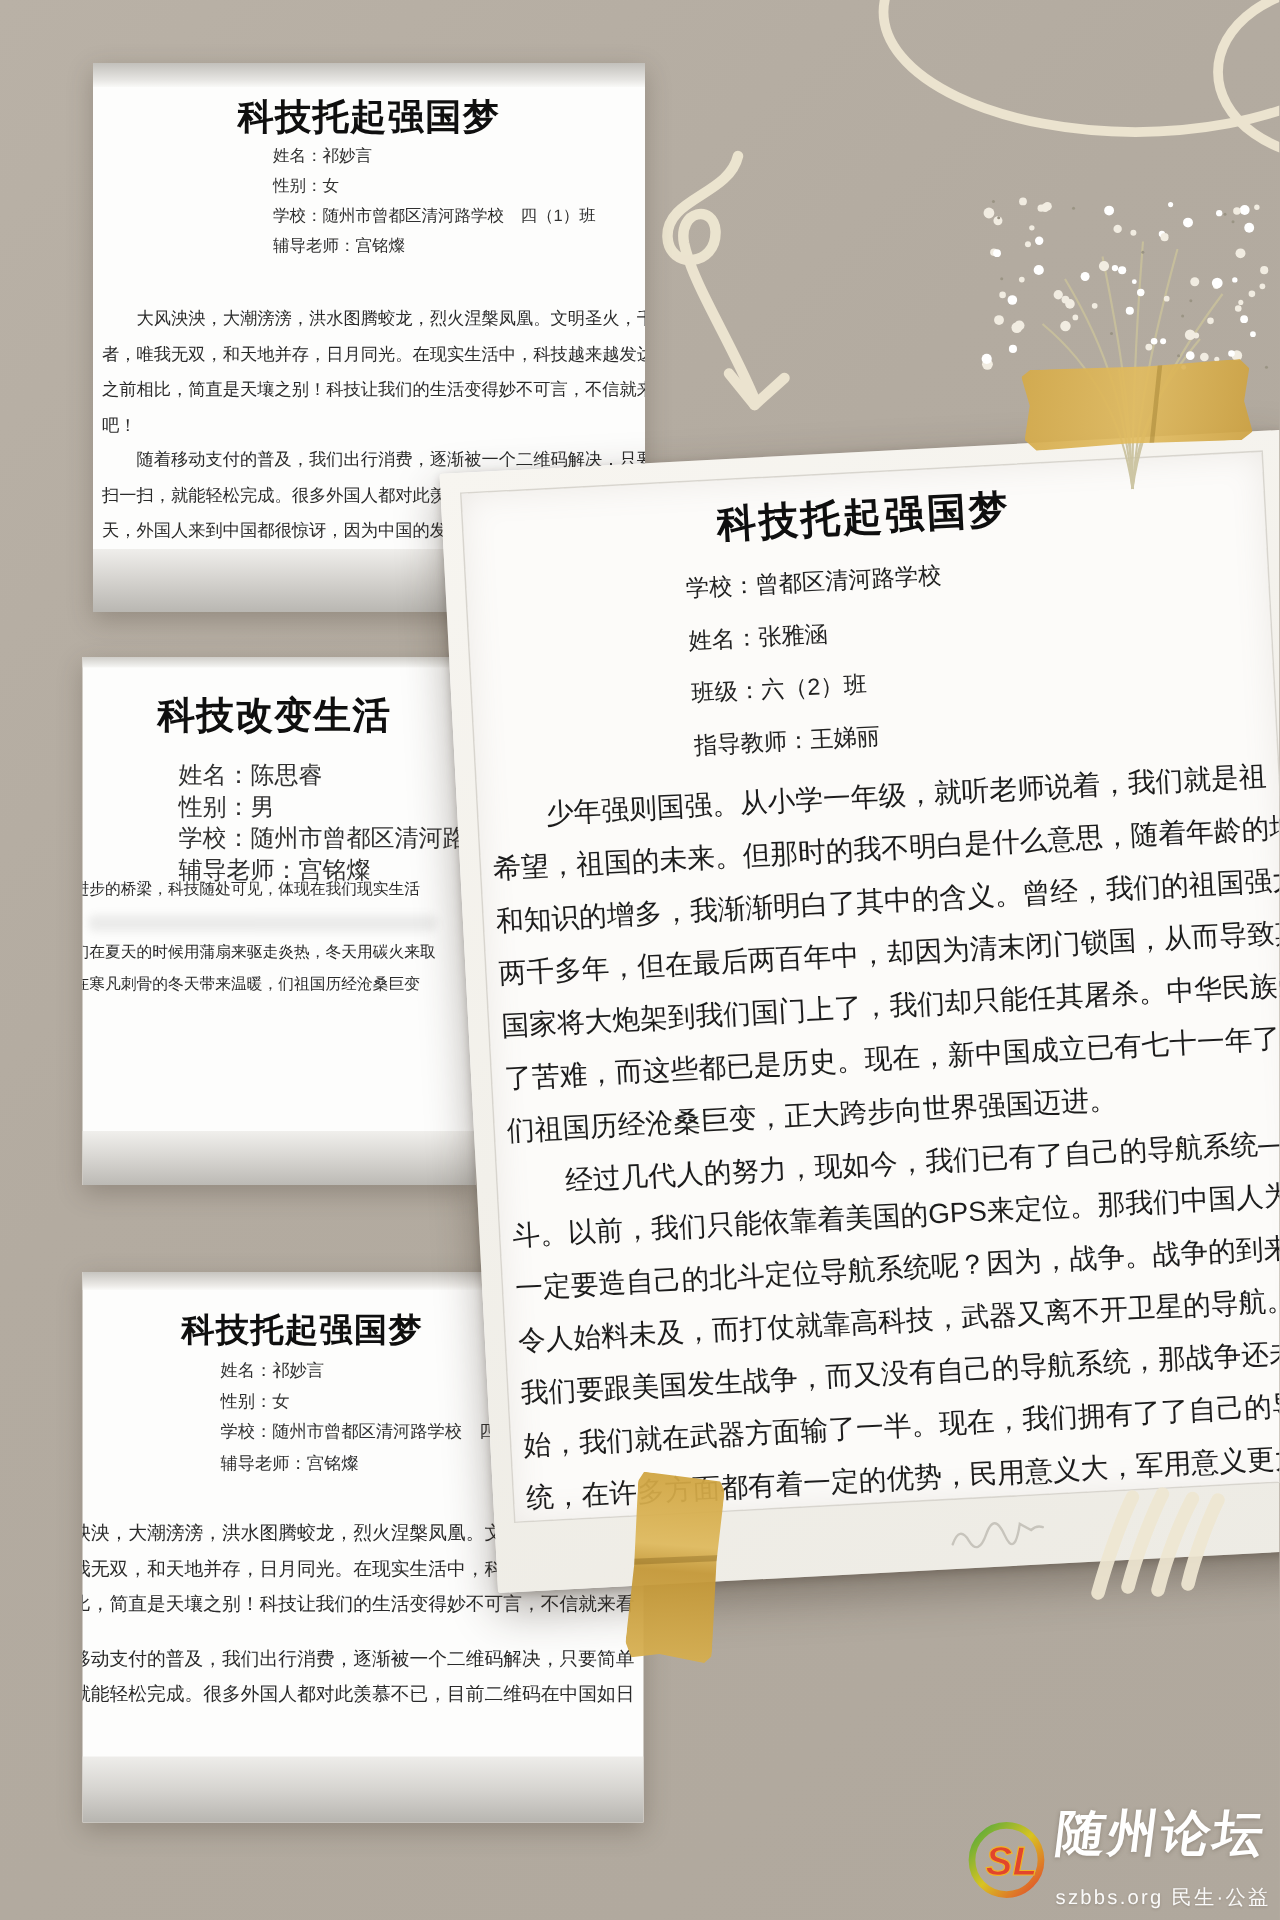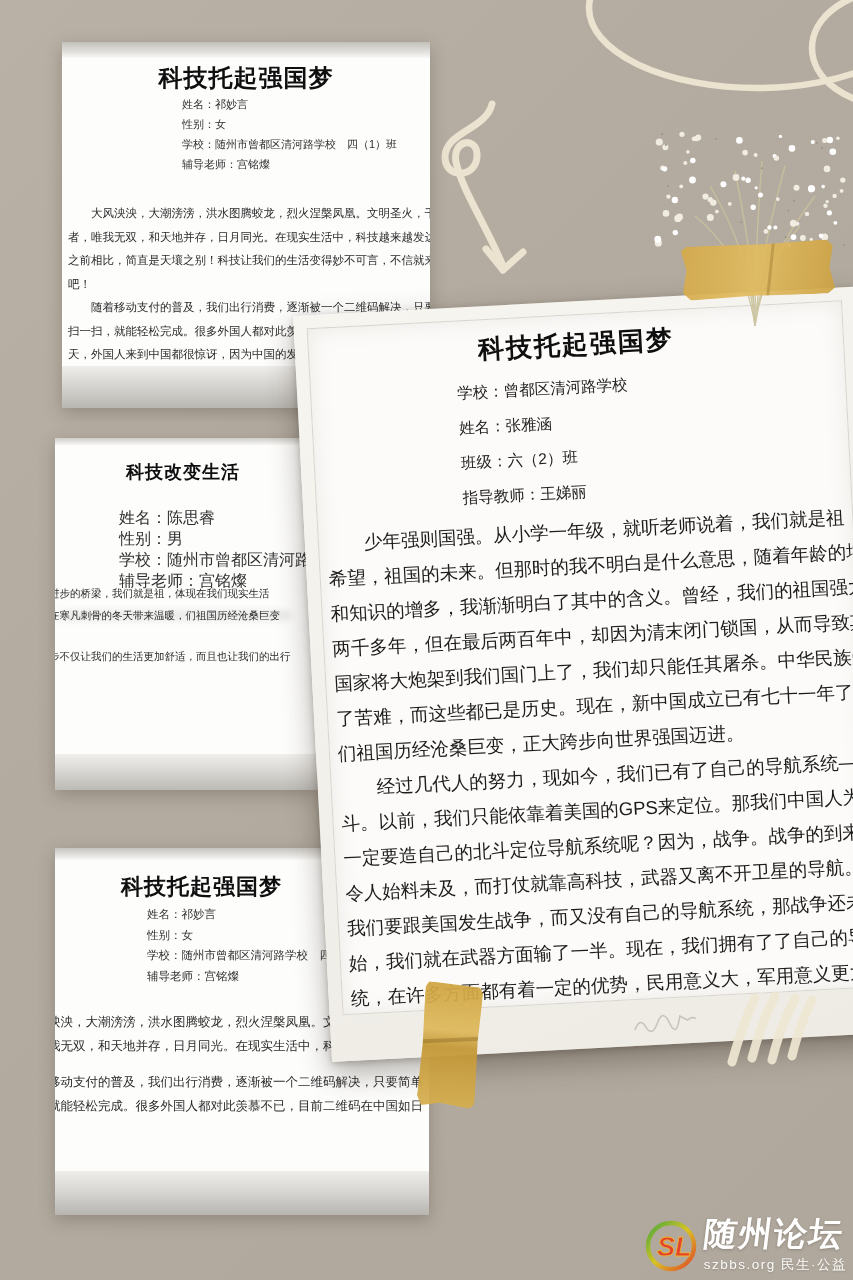--- a/index.html
+++ b/index.html
@@ -26,21 +26,21 @@
   .body{position:absolute;left:0;right:0;}
   .body .line{white-space:nowrap;color:#2a2a2a;}
   .indent{text-indent:2em;}
   
   .doc1{left:62px;top:42px;width:368px;height:366px;}
   .doc1 .doc-title{left:0;right:0;top:20px;text-align:center;font-size:24px;}
   .doc1 .meta{left:120px;top:52px;font-size:11px;line-height:20px;}
   .doc1 .body{top:160px;font-size:11.5px;line-height:23.5px;padding-left:6px;}
   
   .doc2{left:55px;top:438px;width:262px;height:352px;}
-  .doc2 .doc-title{left:0;right:6px;top:22px;text-align:center;font-size:18px;}
+  .doc2 .doc-title{left:0;right:6px;top:22px;text-align:center;font-size:25px;}
   .doc2 .meta{left:64px;top:53px;font-size:16px;line-height:21px;margin-top:16px;}
   .doc2 .body{top:145px;font-size:10.5px;line-height:21.5px;}
   .doc2 .body .line{margin-left:-6px;}
   .doc2 .body .gap{margin-top:20px;}
   .smudge{position:absolute;left:4px;right:26px;top:172px;height:11px;background:#777;
     opacity:.13;filter:blur(3px);border-radius:4px;}
   
   .doc3{left:55px;top:848px;width:374px;height:367px;}
   .doc3 .doc-title{left:66px;top:24px;font-size:22px;}
   .doc3 .meta{left:92px;top:56px;font-size:11.5px;line-height:20.5px;}
@@ -73,21 +73,21 @@
   .tape-bottom{left:421px;top:983px;width:58px;height:124px;transform:rotate(4.5deg);
     background:linear-gradient(180deg,rgba(208,165,66,.95),rgba(222,184,90,.92) 38%,rgba(196,152,56,.95) 52%,rgba(214,174,78,.93));
     clip-path:polygon(6% 0%,94% 2%,100% 7%,97% 45%,100% 96%,92% 100%,40% 97%,8% 100%,0% 92%,3% 50%,0% 5%);}
   .tape-bottom::after{content:"";position:absolute;left:-5%;top:44%;width:110%;height:4px;
     background:rgba(110,80,15,.3);transform:rotate(-7deg);}
   
   .watermark{position:absolute;right:6px;bottom:6px;z-index:7;display:flex;align-items:center;gap:6px;}
   .wm-text{color:#fff;}
   .wm-name{font-size:33px;font-weight:800;transform:skewX(-7deg);letter-spacing:2px;
     text-shadow:0 1px 3px rgba(80,70,55,.35);white-space:nowrap;line-height:1.05;}
-  .wm-sub{font-size:13.5px;letter-spacing:1.5px;opacity:.95;margin-top:4px;
+  .wm-sub{font-size:13.5px;letter-spacing:1.5px;opacity:.95;margin-top:16px;
     text-shadow:0 1px 2px rgba(80,70,55,.3);white-space:nowrap;}
 </style>
 </head>
 <body>
 
 <div class="canvas">
 
   <svg class="doodles-under" width="853" height="1280">
     <g fill="none" stroke="#f0e8d3" stroke-width="6.5" stroke-linecap="round" opacity="0.92">
       <ellipse cx="757" cy="8" rx="168" ry="80"></ellipse>
@@ -123,39 +123,40 @@
     <div class="band top2"></div>
     <h2 class="doc-title">科技改变生活</h2>
     <div class="meta">
         <div class="mline">姓名：陈思睿</div>
         <div class="mline">性别：男</div>
         <div class="mline">学校：随州市曾都区清河路学校　四</div>
         <div class="mline">辅导老师：宫铭燦</div>
       </div>
     <div class="smudge"></div>
     <div class="body">
-        <div class="line">进步的桥梁，我们就是祖，体现在我们现实生活</div>
+        <div class="line">进步的桥梁，科技随处可见，体现在我们现实生活</div>
+        <div class="line gap">们在夏天的时候用蒲扇来驱走炎热，冬天用碳火来取</div>
         <div class="line">在寒凡刺骨的冬天带来温暖，们祖国历经沧桑巨变</div>
-        <div class="line gap">步不仅让我们的生活更加舒适，而且也让我们的出行</div>
       </div>
     <div class="band bot2"></div>
   </div>
 
   <div class="paper doc3">
     <div class="band top3"></div>
     <h2 class="doc-title">科技托起强国梦</h2>
     <div class="meta">
         <div class="mline">姓名：祁妙言</div>
         <div class="mline">性别：女</div>
         <div class="mline">学校：随州市曾都区清河路学校　四</div>
         <div class="mline">辅导老师：宫铭燦</div>
       </div>
     <div class="body">
         <div class="line">泱泱，大潮滂滂，洪水图腾蛟龙，烈火涅槃凤凰。文明</div>
         <div class="line">我无双，和天地并存，日月同光。在现实生活中，科技</div>
+        <div class="line">比，简直是天壤之别！科技让我们的生活变得妙不可言，不信就来看</div>
         <div class="line gap">移动支付的普及，我们出行消费，逐渐被一个二维码解决，只要简单</div>
         <div class="line">就能轻松完成。很多外国人都对此羡慕不已，目前二维码在中国如日</div>
       </div>
     <div class="band bot3"></div>
   </div>
 
   <div class="polaroid">
     <div class="photo">
       <h1 class="doc-title">科技托起强国梦</h1>
       <div class="meta">

